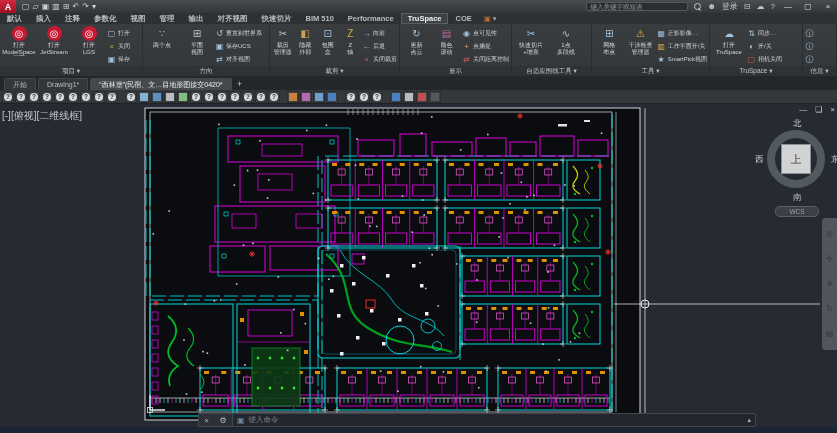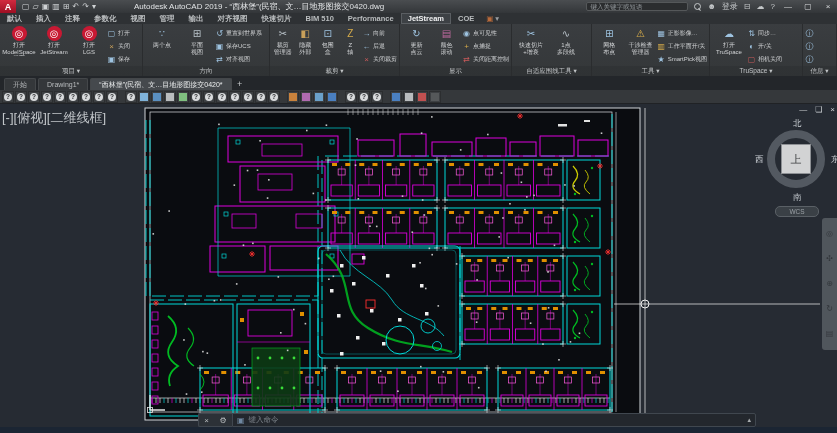--- a/index.html
+++ b/index.html
@@ -49,21 +49,21 @@
 
   
   #plugbar{position:absolute;top:90px;left:0;right:0;height:14px;background:#35383b;display:flex;align-items:center;padding-left:2px;gap:1px;border-bottom:1px solid #202225;}
   .pbtn{width:12px;height:12px;background:#3d4043;border:1px solid #2c2e30;display:flex;align-items:center;justify-content:center;}
   .pbtn .qm{width:8px;height:8px;border-radius:50%;background:#d8dadc;color:#2b2d2f;font-size:6.5px;font-weight:bold;display:flex;align-items:center;justify-content:center;}
   .pbtn .sq{width:8px;height:8px;}
   .pgap{width:5px;}
 
   
   #draw{position:absolute;top:104px;left:0;right:0;height:323px;background:#262b33;overflow:hidden;}
-  #vplabel{position:absolute;left:2px;top:5px;font-size:13px;color:#c2c6ca;z-index:5;text-align:right;}
+  #vplabel{position:absolute;left:2px;top:5px;font-size:10px;color:#c2c6ca;z-index:5;text-align:right;}
 
   
   #vcube{position:absolute;left:757px;top:8px;width:80px;height:108px;z-index:6;}
   #vc-ring{position:absolute;left:10px;top:18px;width:58px;height:58px;border-radius:50%;border:8px solid rgba(140,147,154,0.45);}
   #vc-face{position:absolute;left:24px;top:32px;width:30px;height:30px;background:#d2d3d4;border:1px solid #8d9094;color:#3a3c3e;font-size:11px;display:flex;align-items:center;justify-content:center;}
   .vc-lab{position:absolute;color:#c8cdd2;font-size:8.5px;}
   #vc-n{left:36px;top:6px;} #vc-s{left:36px;top:80px;} #vc-w{left:-2px;top:42px;} #vc-e{left:74px;top:42px;}
   #vc-wcs{position:absolute;left:18px;top:94px;width:44px;height:11px;background:#3a4046;border:1px solid #5a6066;border-radius:5px;color:#9aa0a6;font-size:6.5px;display:flex;align-items:center;justify-content:center;}
 
   
@@ -96,21 +96,20 @@
     <div class="qat" id="qat">
         <span class="qi">▢</span>
         <span class="qi">▱</span>
         <span class="qi">▣</span>
         <span class="qi">▥</span>
         <span class="qi">⊞</span>
         <span class="qi">↶</span>
         <span class="qi">↷</span>
         <span class="qi">▾</span>
       </div>
-    <div id="title-text">Autodesk AutoCAD 2019 - “西林堡”(民宿、文…目地形图接交0420.dwg</div>
     <div id="tb-right">
       <div id="tb-search">键入关键字或短语</div>
       <span class="tbi mag"></span>
       <span class="tbi">☻</span>
       <span class="tbi">登录</span>
       <span class="tbi">⊟</span>
       <span class="tbi">☁</span>
       <span class="tbi">?</span>
       <span class="winbtn">—</span>
       <span class="winbtn">▢</span>
@@ -123,21 +122,21 @@
       <span class="rtab">插入</span>
       <span class="rtab">注释</span>
       <span class="rtab">参数化</span>
       <span class="rtab">视图</span>
       <span class="rtab">管理</span>
       <span class="rtab">输出</span>
       <span class="rtab">对齐视图</span>
       <span class="rtab">快速切片</span>
       <span class="rtab">BIM 510</span>
       <span class="rtab">Performance</span>
-      <span class="rtab active">JetStream</span>
+      <span class="rtab active">TruSpace</span>
       <span class="rtab">COE</span>
       <span id="rtab-extra">
         <span style="color:#b96a3a">▣</span>
         <span style="color:#9a9da0">▾</span>
       </span>
     </div>
 
   <div id="ribbon">
       <div class="rpanel" style="width: 143px;">
         <div class="rp-body">

